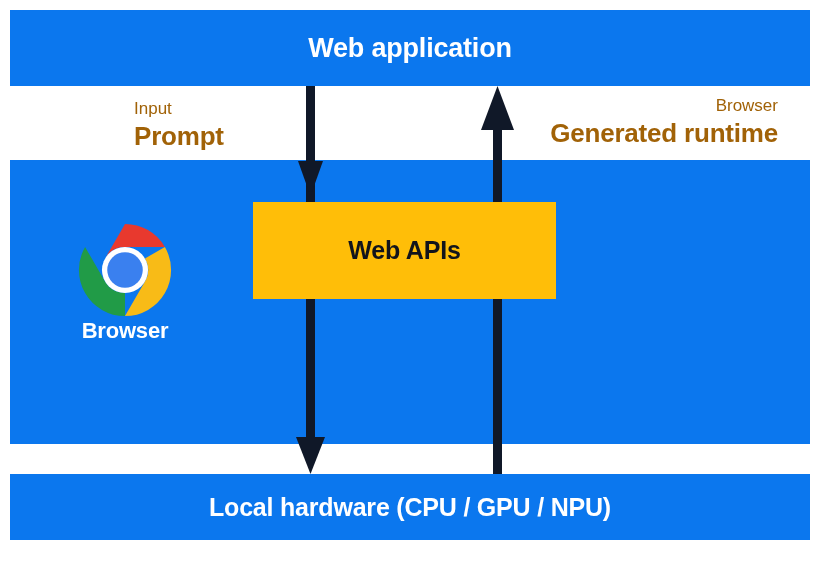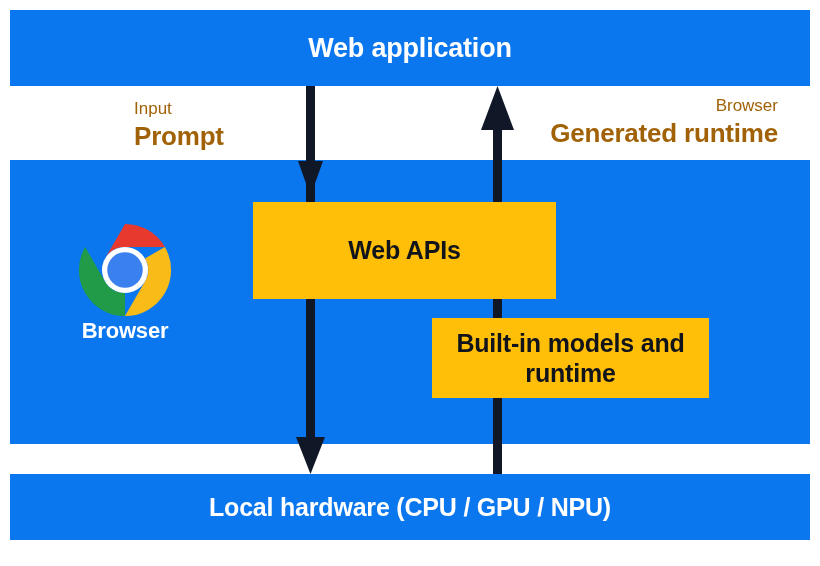--- a/index.html
+++ b/index.html
@@ -208,17 +208,14 @@
       <circle cx="50" cy="50" r="24" fill="#ffffff"></circle>
       <circle cx="50" cy="50" r="18.5" fill="#3a80ef"></circle>
     </svg>
     <div id="browser-caption">Browser</div>
   </div>
 
   <div class="yellow-box" id="box-web-apis">
     <span>Web APIs</span>
   </div>
 
-  <div class="yellow-box" id="box-builtin">
-    <span>Built-in models and runtime</span>
-  </div>
 
 </div>
 
 </body></html>

